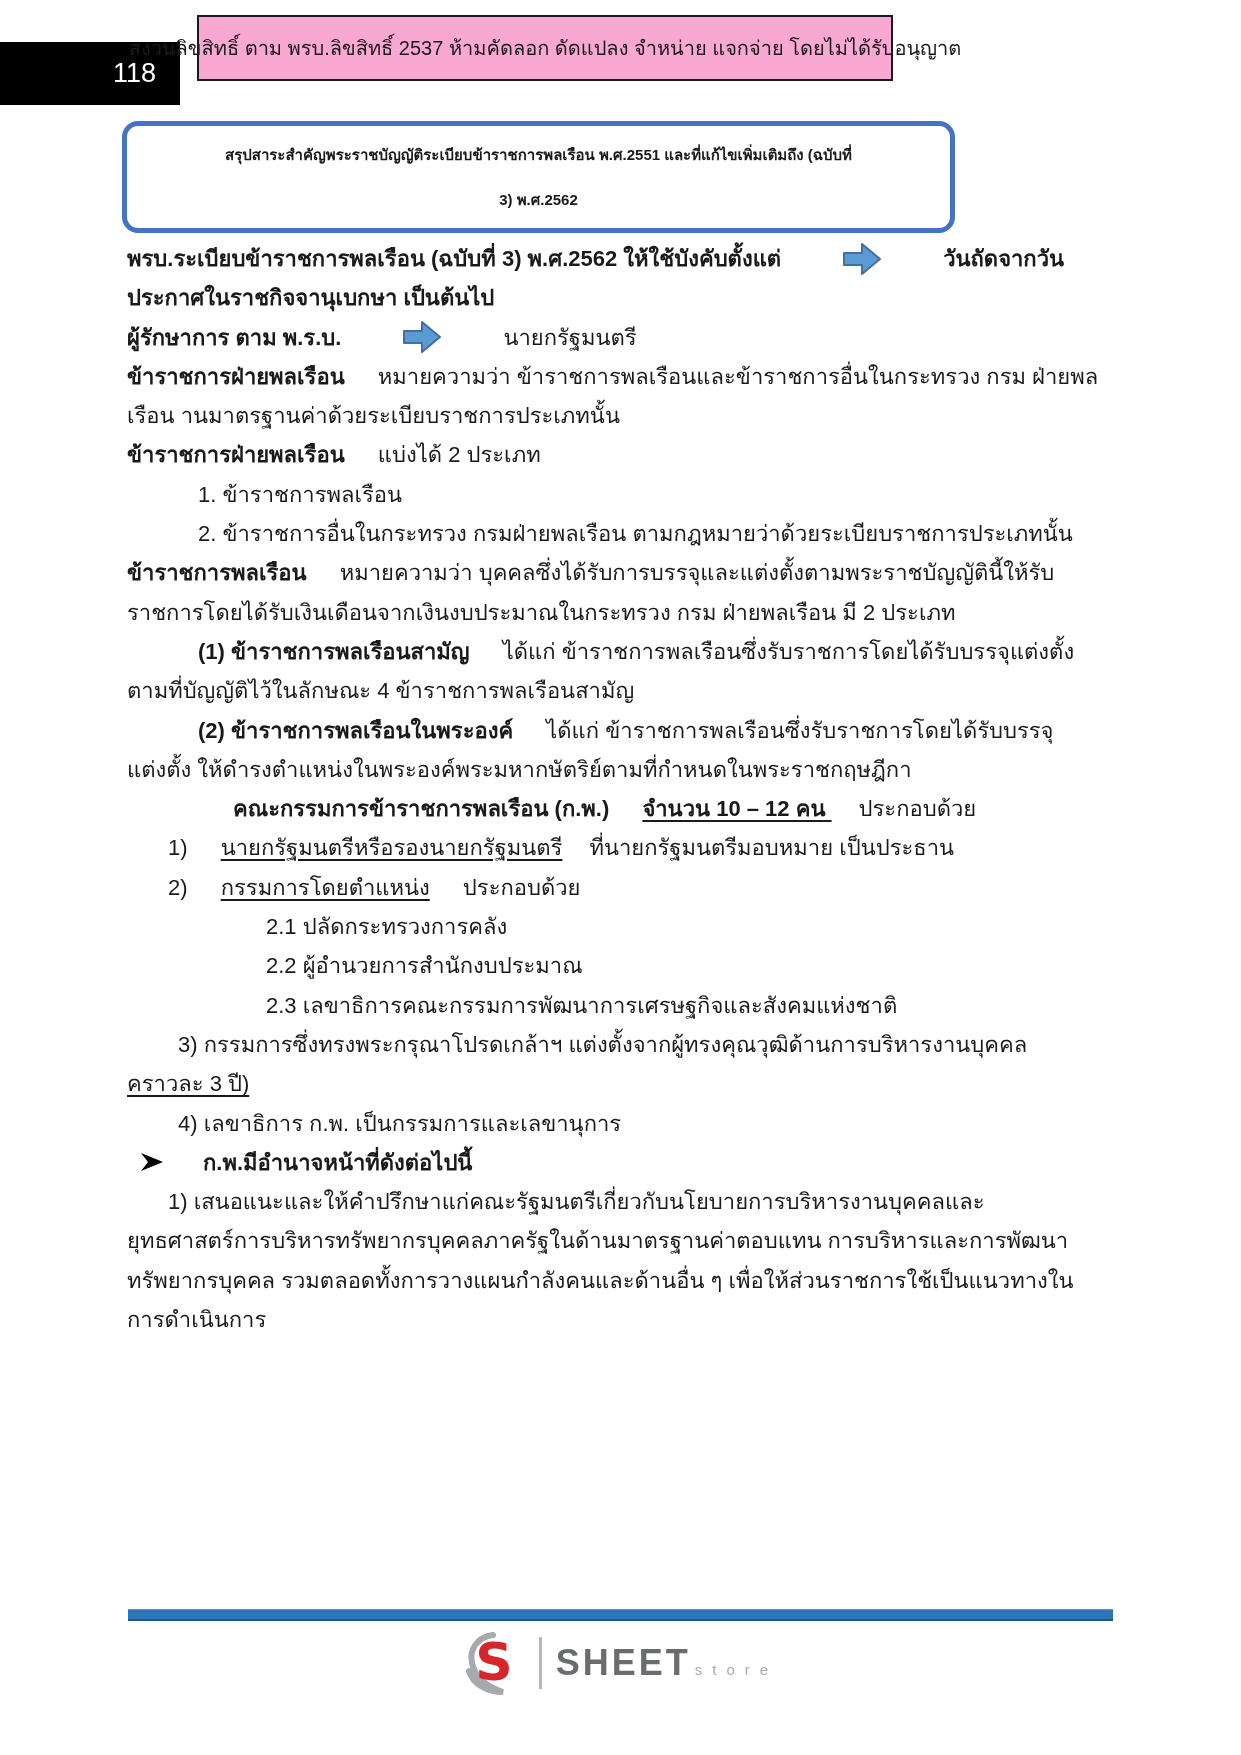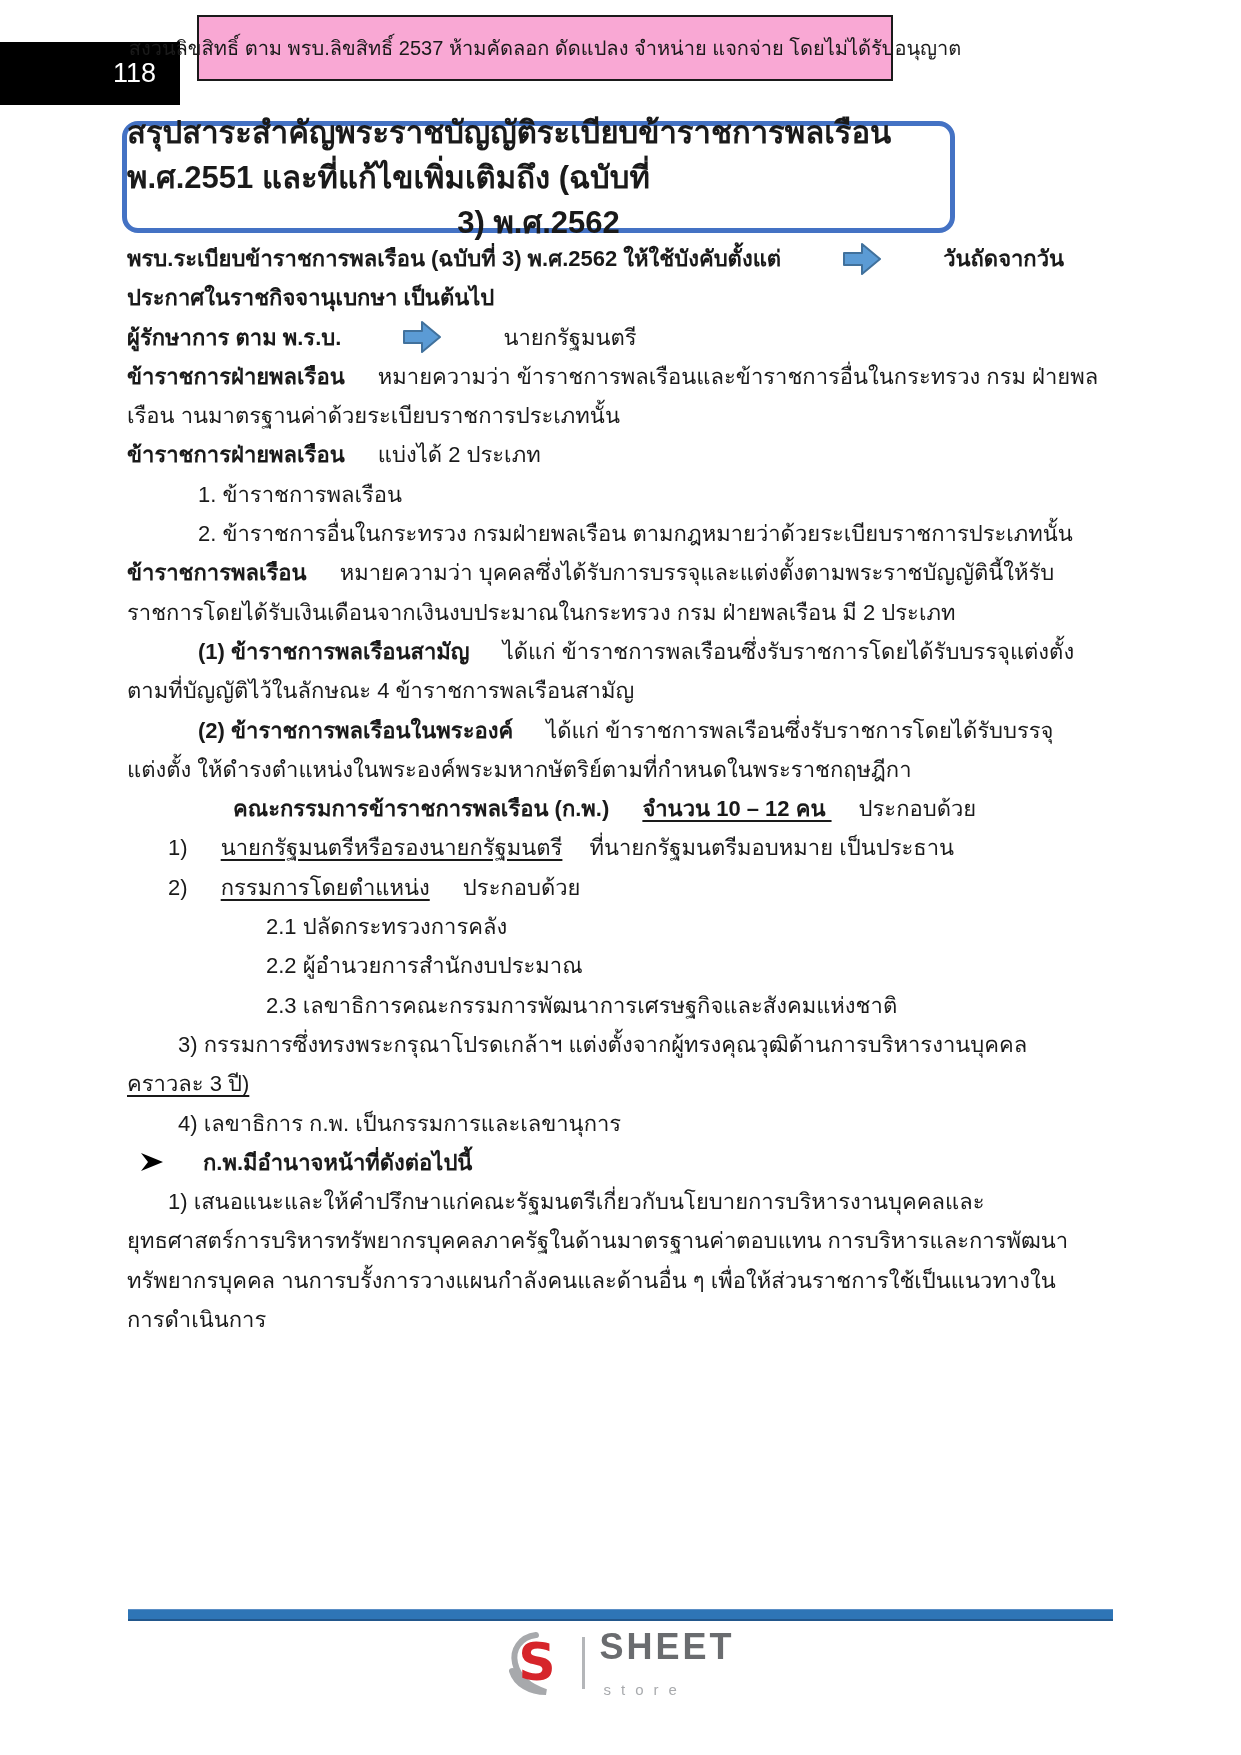--- a/index.html
+++ b/index.html
@@ -25,21 +25,21 @@
     border:2px solid #1a1a1a;background:#f9a8d4;box-sizing:border-box;
     display:flex;align-items:center;justify-content:center;
     font-size:20px;white-space:nowrap;
   }
   
   .titlebox{
     position:absolute;left:122px;top:121px;width:833px;height:112px;
     border:5px solid var(--accent,#4472C4);border-radius:16px;
     box-sizing:border-box;background:#fff;
     display:flex;flex-direction:column;align-items:center;justify-content:center;
-    text-align:left;font-weight:bold;font-size:31px;line-height:45px;
+    text-align:left;font-weight:bold;font-size:15px;line-height:45px;
   }
   
   .docbody{
     position:absolute;left:127px;top:239px;width:990px;
     font-size:22px;
   }
   .line{
     height:39.3px;line-height:39.3px;
     white-space:pre;display:flex;align-items:center;gap:27px;
   }
@@ -61,21 +61,21 @@
   .footbar{
     position:absolute;left:128px;top:1609px;width:985px;height:9px;
     background:var(--bar,#2E75B6);border-bottom:2px solid #22578c;border-top:1px solid #5b8fc6;
   }
   .logo{
     position:absolute;left:0;top:1628px;width:1241px;height:70px;
     display:flex;align-items:center;justify-content:center;gap:14px;
   }
   .logo-mark{width:62px;height:66px;position:relative;}
   .logo-div{width:3px;height:52px;background:#b4b6b9;}
-  .logo-text{display:flex;flex-direction:column;line-height:1;}
+  .logo-text{display:flex;line-height:1;}
   .brand{
     font-weight:bold;font-size:36px;letter-spacing:3px;color:#6a6c6f;
   }
   .brand-sub{
     font-size:15px;letter-spacing:10px;color:#a8aaad;margin-top:17px;padding-left:4px;
   }
 </style>
 </head>
 <body>
 
@@ -118,21 +118,21 @@
       <div class="line ind-5"><span>2.2 ผู้อำนวยการสำนักงบประมาณ</span></div>
       <div class="line ind-5"><span>2.3 เลขาธิการคณะกรรมการพัฒนาการเศรษฐกิจและสังคมแห่งชาติ</span></div>
       <div class="line ind-2"><span>3) กรรมการซึ่งทรงพระกรุณาโปรดเกล้าฯ แต่งตั้งจากผู้ทรงคุณวุฒิด้านการบริหารงานบุคคล</span></div>
       <div class="line ind-0"><span class="u">คราวละ 3 ปี)</span></div>
       <div class="line ind-2"><span>4) เลขาธิการ ก.พ. เป็นกรรมการและเลขานุการ</span></div>
       <div class="line ind-6"><span class="icon bullet-arrow"><svg width="24" height="22" viewBox="0 0 24 22">
             <path d="M1 2 L23 11 L1 20 L8 11 Z" fill="#000"></path>
           </svg></span><span class="b">ก.พ.มีอำนาจหน้าที่ดังต่อไปนี้</span></div>
       <div class="line ind-1"><span>1) เสนอแนะและให้คำปรึกษาแก่คณะรัฐมนตรีเกี่ยวกับนโยบายการบริหารงานบุคคลและ</span></div>
       <div class="line ind-0"><span>ยุทธศาสตร์การบริหารทรัพยากรบุคคลภาครัฐในด้านมาตรฐานค่าตอบแทน การบริหารและการพัฒนา</span></div>
-      <div class="line ind-0"><span>ทรัพยากรบุคคล านการบรั้งการวางแผนกำลังคนและด้านอื่น ๆ เพื่อให้ส่วนราชการใช้เป็นแนวทางใน</span></div>
+      <div class="line ind-0"><span>ทรัพยากรบุคคล รวมตลอดทั้งการวางแผนกำลังคนและด้านอื่น ๆ เพื่อให้ส่วนราชการใช้เป็นแนวทางใน</span></div>
       <div class="line ind-0"><span>การดำเนินการ</span></div>
     </div>
 
   <div class="footbar"></div>
 
   <div class="logo">
     <span class="logo-mark">
       <svg width="62" height="66" viewBox="0 0 62 66">
         <path d="M30 5 C 14 7, 6 20, 9 33 C 12 47, 24 57, 40 62 C 24 62, 10 54, 6 41" fill="none" stroke="#a7a9ac" stroke-width="6" stroke-linecap="round"></path>
         <text x="31" y="50" text-anchor="middle" font-family="DejaVu Sans, Liberation Sans, sans-serif" font-size="52" font-weight="bold" fill="#d6252b">S</text>

